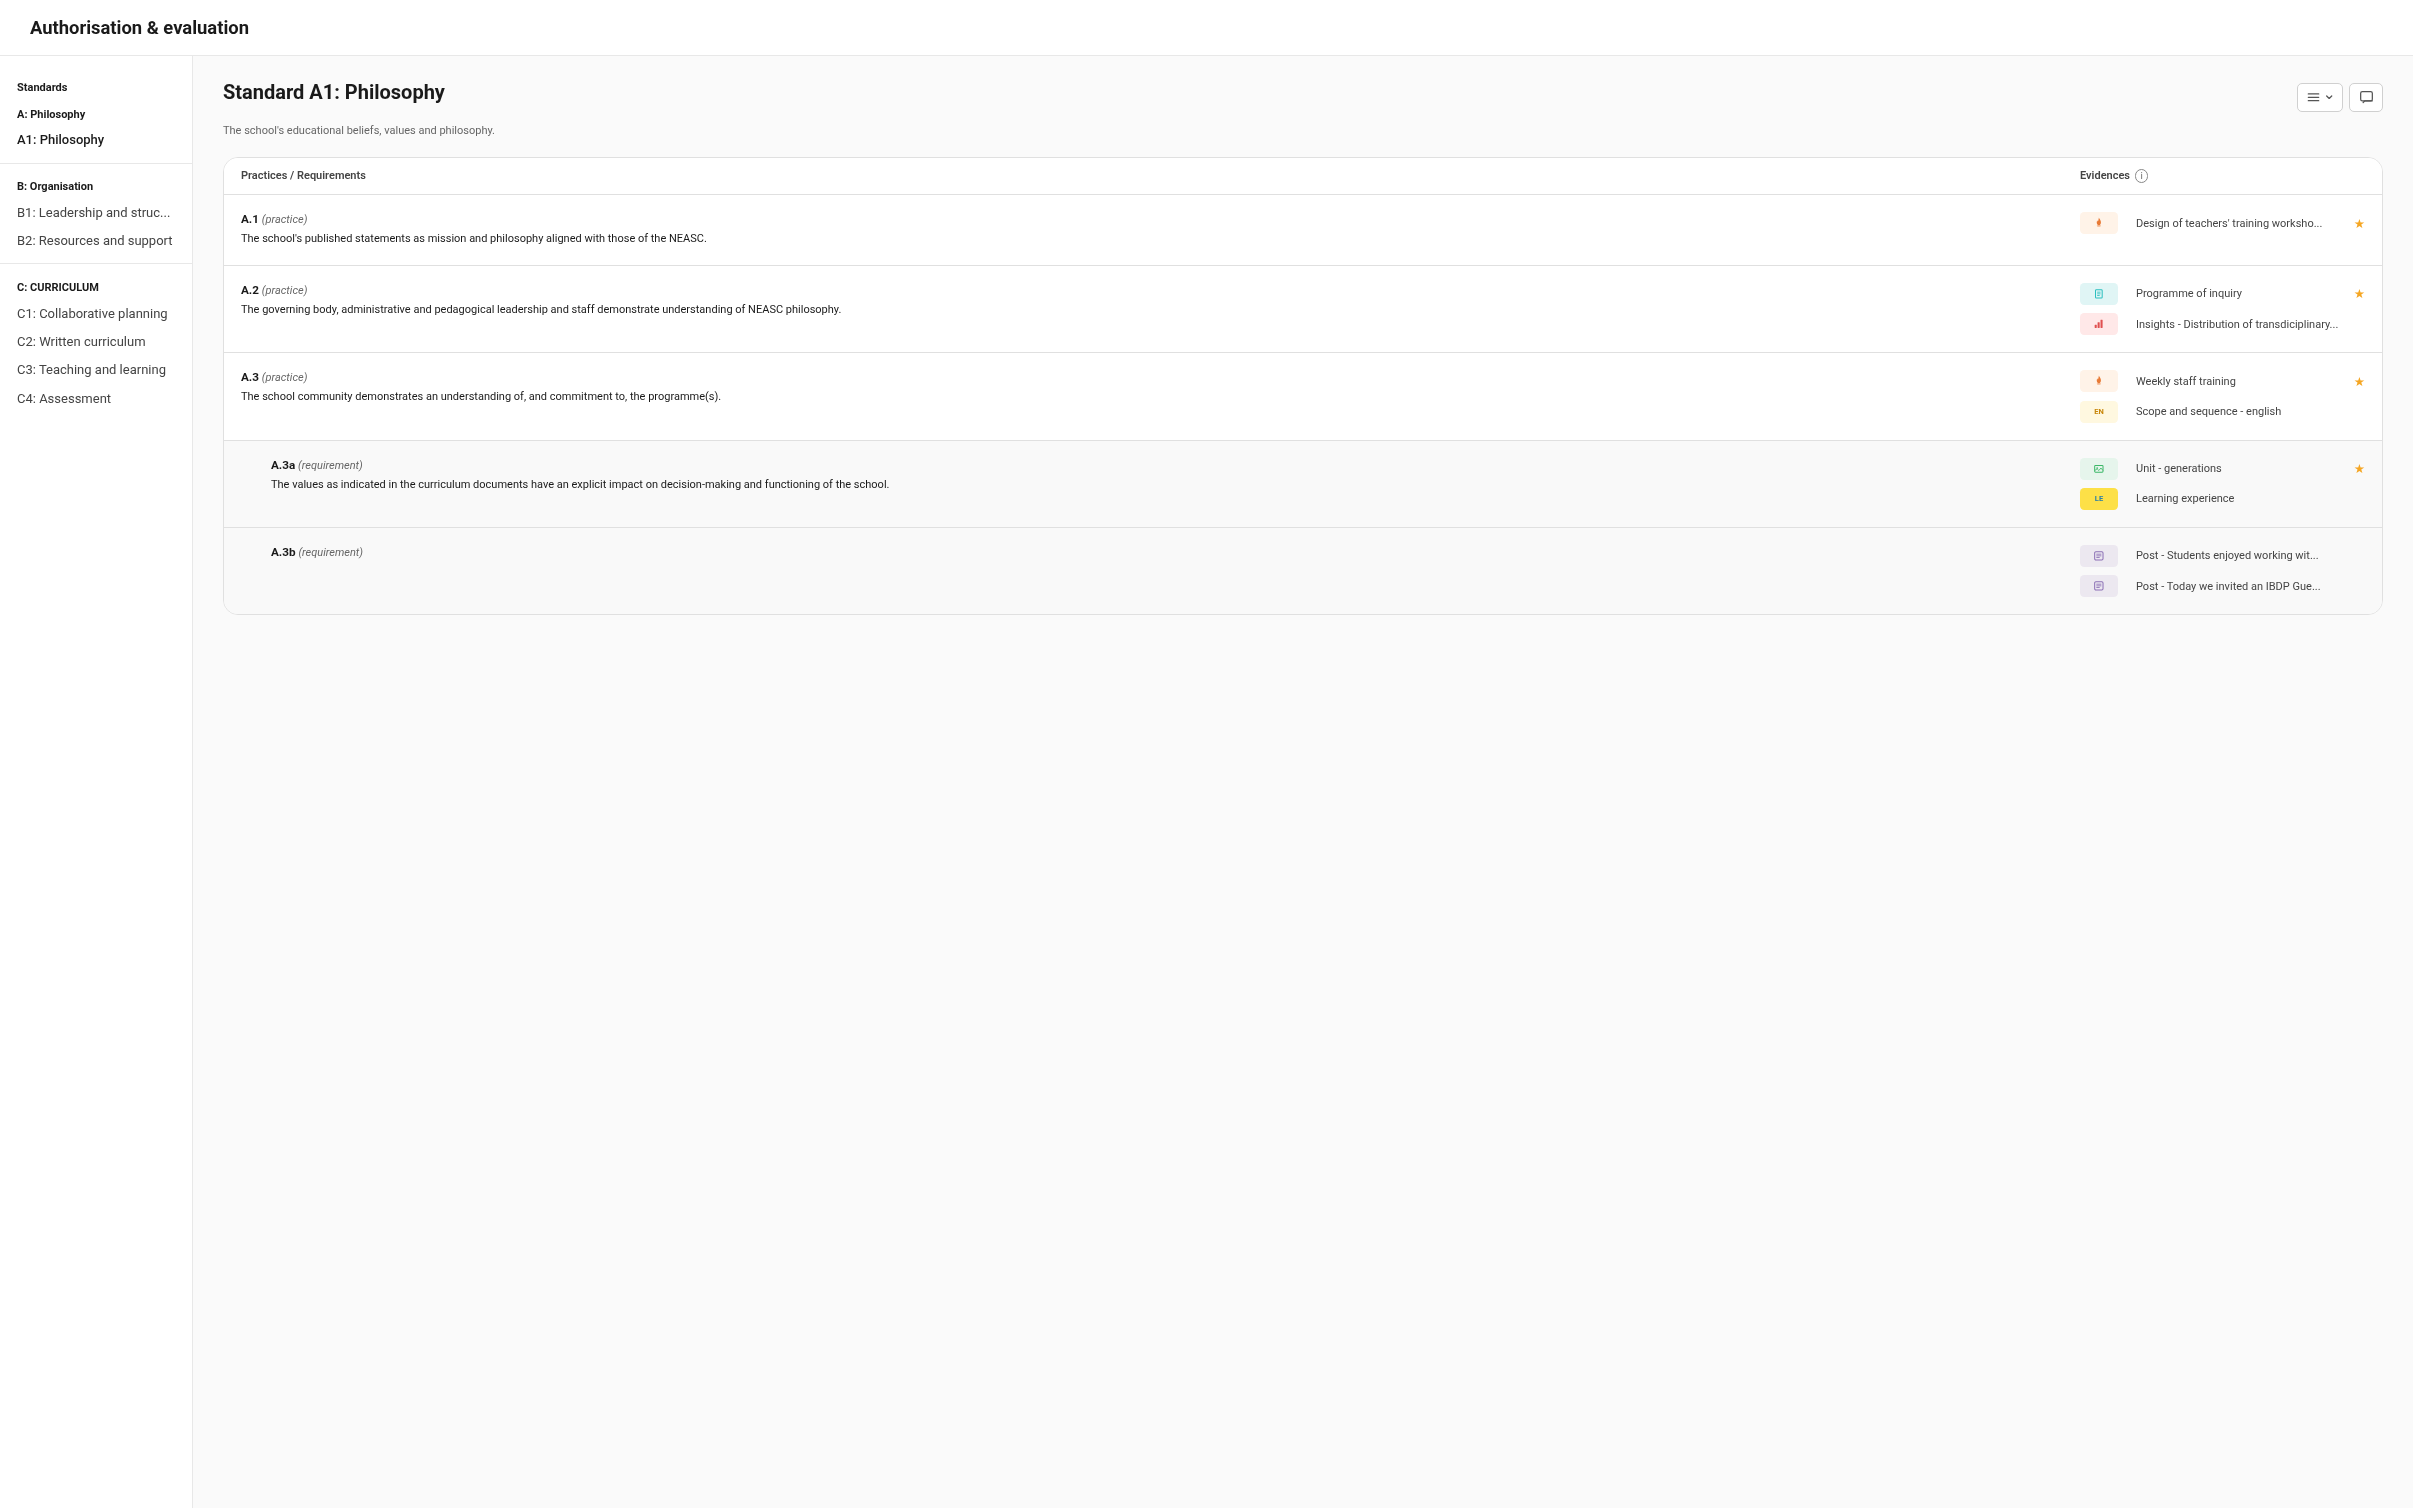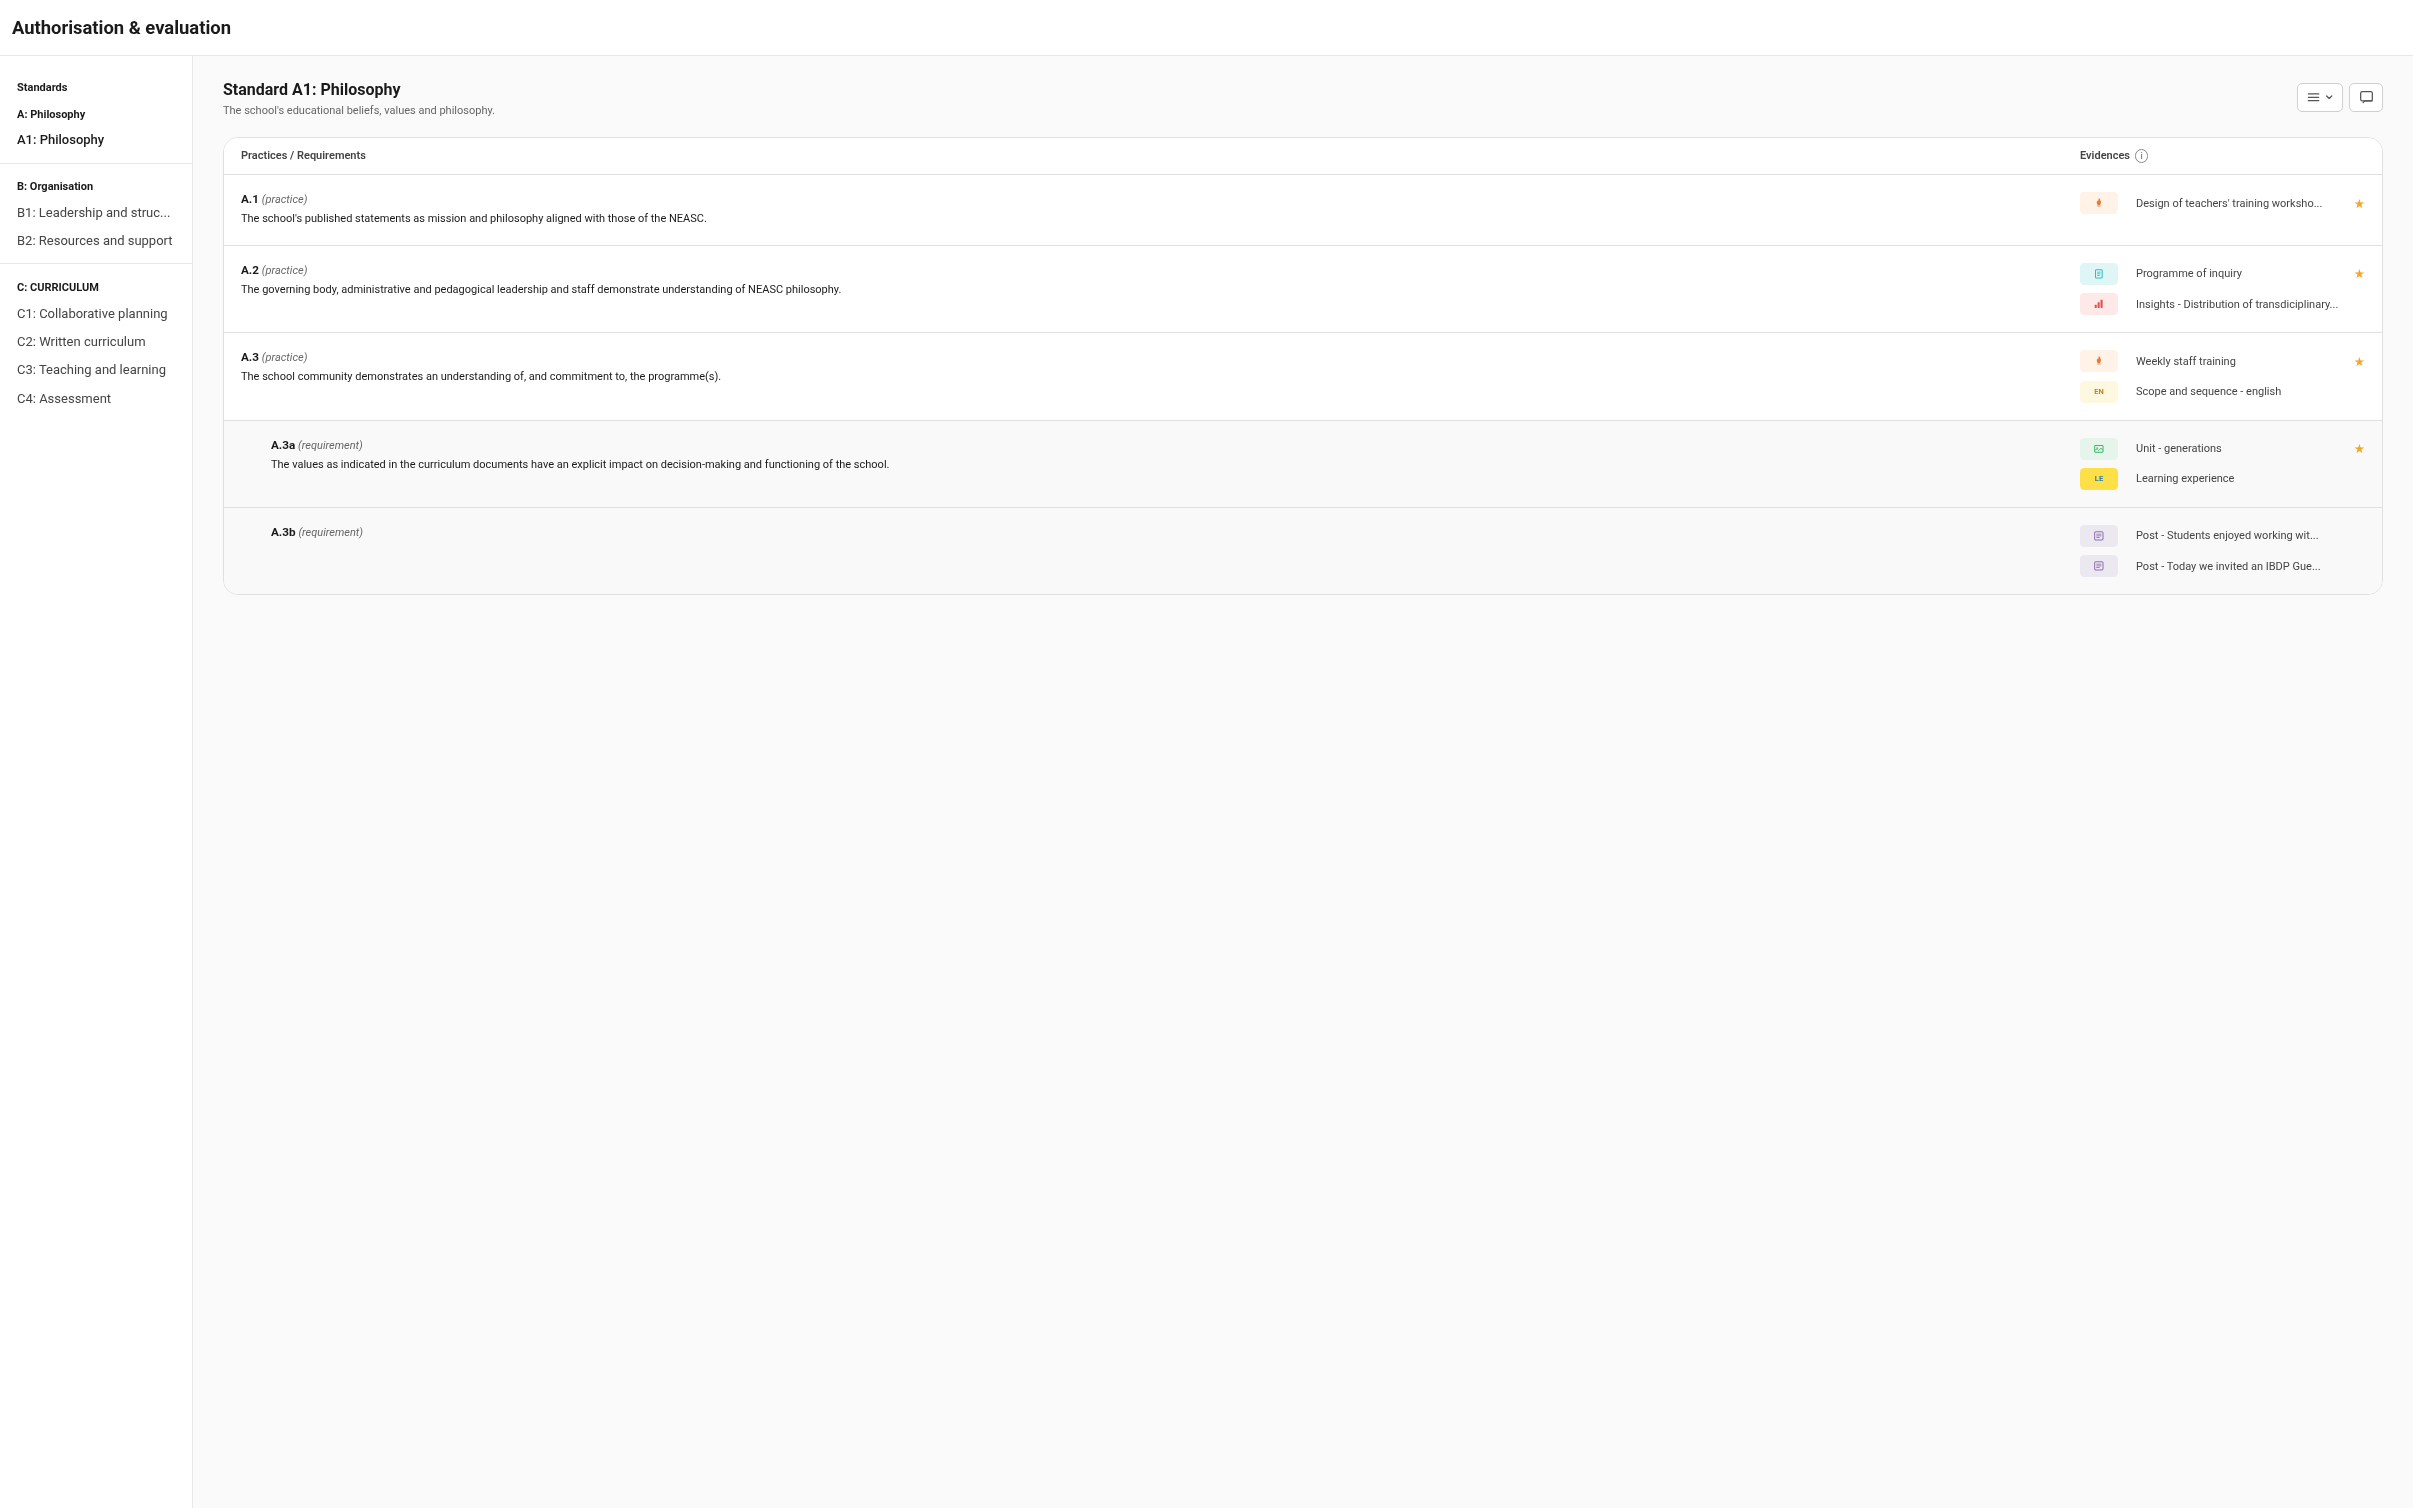--- a/index.html
+++ b/index.html
@@ -3,21 +3,21 @@
   <meta charset="utf-8">
   <style>
     * { box-sizing: border-box; margin: 0; padding: 0; }
     body {
       font-family: -apple-system, BlinkMacSystemFont, 'Segoe UI', Roboto, sans-serif;
       background: #fff;
       color: #1a1a1a;
       font-size: 11.7px;
     }
     .app-header {
-      padding: 17px 12px;
+      padding: 17px 30px;
       border-bottom: 0.8px solid #e8e8e8;
     }
     .app-header h1 {
       font-size: 18.4px;
       font-weight: 700;
       color: #1a1a1a;
     }
     .app-body {
       display: flex;
       height: calc(100vh - 51px);
@@ -61,23 +61,23 @@
       padding: 23.5px 30px;
       background: #fafafa;
     }
     .standard-header {
       display: flex;
       align-items: flex-start;
       justify-content: space-between;
       margin-bottom: 20px;
     }
     .standard-title-area h2 {
-      font-size: 16px;
+      font-size: 20px;
       font-weight: 700;
-      margin-bottom: 5px;
+      margin-bottom: 20px;
     }
     .standard-title-area p {
       font-size: 11px;
       color: #666;
     }
     .toolbar-buttons {
       display: flex;
       gap: 6.7px;
       align-items: center;
       margin-top: 3.4px;

